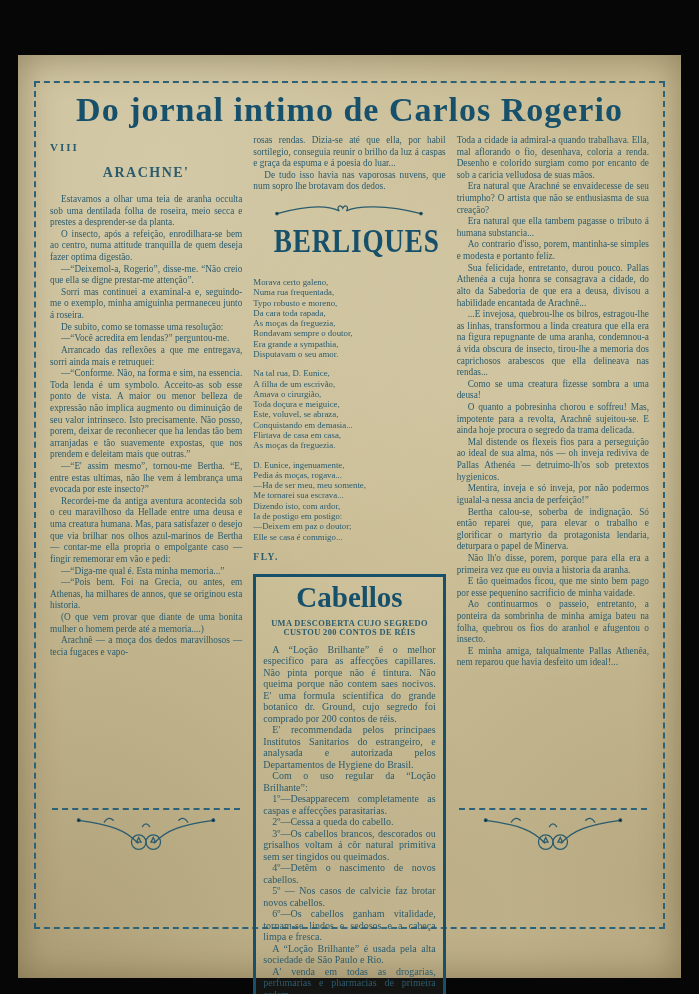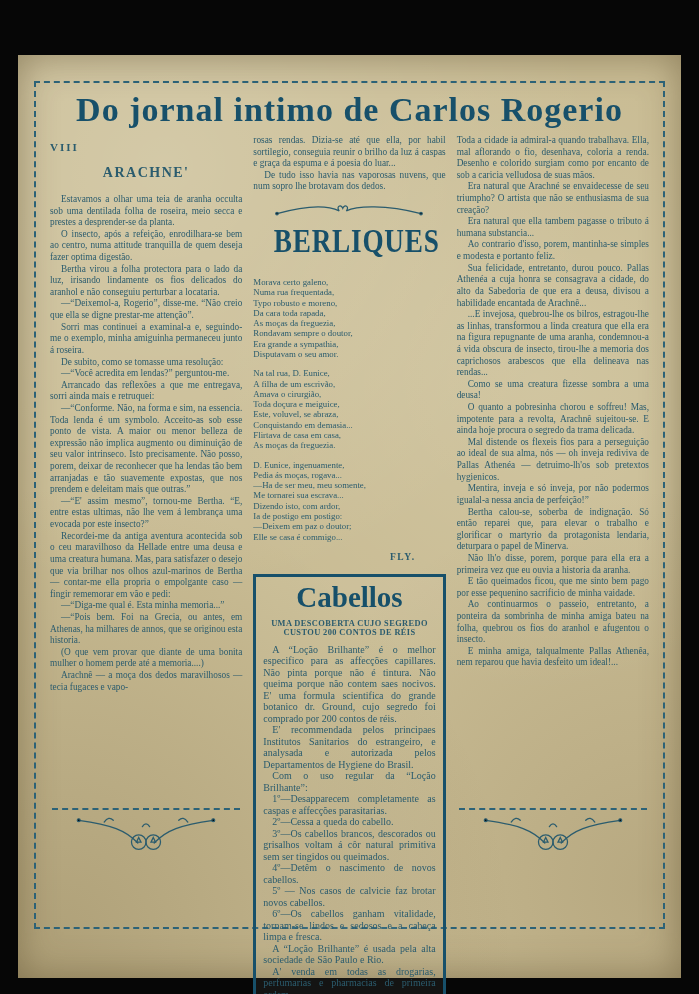--- a/index.html
+++ b/index.html
@@ -53,21 +53,21 @@
   }
   .poem-title span{
     display:inline-block;transform:scaleX(.80);transform-origin:center;
     font-weight:bold;font-size:34px;letter-spacing:1px;
   }
   .poem .stanza{
     white-space:pre-line;margin:9px 0 8px;text-indent:0;text-align:left;
     font-size:8.8px;line-height:1.17;color:var(--ink);
   }
   .poem-sig{
-    text-align:right;padding-right:30px;font-weight:bold;font-size:9.5px;
+    text-align:left;padding-right:30px;font-weight:bold;font-size:9.5px;
     letter-spacing:1.5px;color:var(--ink);margin:2px 0 8px;
   }
   .ad{
     border:3px solid var(--ink-dark);padding:4px 7px 7px;margin-top:4px;
     background:rgba(255,250,230,.06);
   }
   .ad-title{
     margin:0 0 5px;text-align:center;font-size:29px;font-weight:bold;color:var(--ink-dark);
   }
   .ad-subtitle{
@@ -90,21 +90,20 @@
     <h1 class="masthead">Do jornal intimo de Carlos Rogerio</h1>
 
     <div class="columns">
 
       <div class="col">
         <div class="chapter">VIII</div>
         <div class="story-title">ARACHNE'</div>
         <div class="body-text">
             <p>Estavamos a olhar uma teia de aranha occulta sob uma dentilada folha de roseira, meio secca e prestes a desprender-se da planta.</p>
             <p>O insecto, após a refeição, enrodilhara-se bem ao centro, numa attitude tranquilla de quem deseja fazer optima digestão.</p>
-            <p>Bertha virou a folha protectora para o lado da luz, irisando lindamente os fios delicados do aranhol e não conseguiu perturbar a locataria.</p>
             <p>—“Deixemol-a, Rogerio”, disse-me. “Não creio que ella se digne prestar-me attenção”.</p>
             <p>Sorri mas continuei a examinal-a e, seguindo-me o exemplo, minha amiguinha permaneceu junto á roseira.</p>
             <p>De subito, como se tomasse uma resolução:</p>
             <p>—“Você acredita em lendas?” perguntou-me.</p>
             <p>Arrancado das reflexões a que me entregava, sorri ainda mais e retruquei:</p>
             <p>—“Conforme. Não, na forma e sim, na essencia. Toda lenda é um symbolo. Acceito-as sob esse ponto de vista. A maior ou menor belleza de expressão não implica augmento ou diminuição de seu valor intrinseco. Isto precisamente. Não posso, porem, deixar de reconhecer que ha lendas tão bem arranjadas e tão suavemente expostas, que nos prendem e deleitam mais que outras.”</p>
             <p>—“E' assim mesmo”, tornou-me Bertha. “E, entre estas ultimas, não lhe vem á lembrança uma evocada por este insecto?”</p>
             <p>Recordei-me da antiga aventura acontecida sob o ceu maravilhoso da Hellade entre uma deusa e uma creatura humana. Mas, para satisfazer o desejo que via brilhar nos olhos azul-marinos de Bertha — contar-me ella propria o empolgante caso — fingir rememorar em vão e pedi:</p>
             <p>—“Diga-me qual é. Esta minha memoria...”</p>
             <p>—“Pois bem. Foi na Grecia, ou antes, em Athenas, ha milhares de annos, que se originou esta historia.</p>

